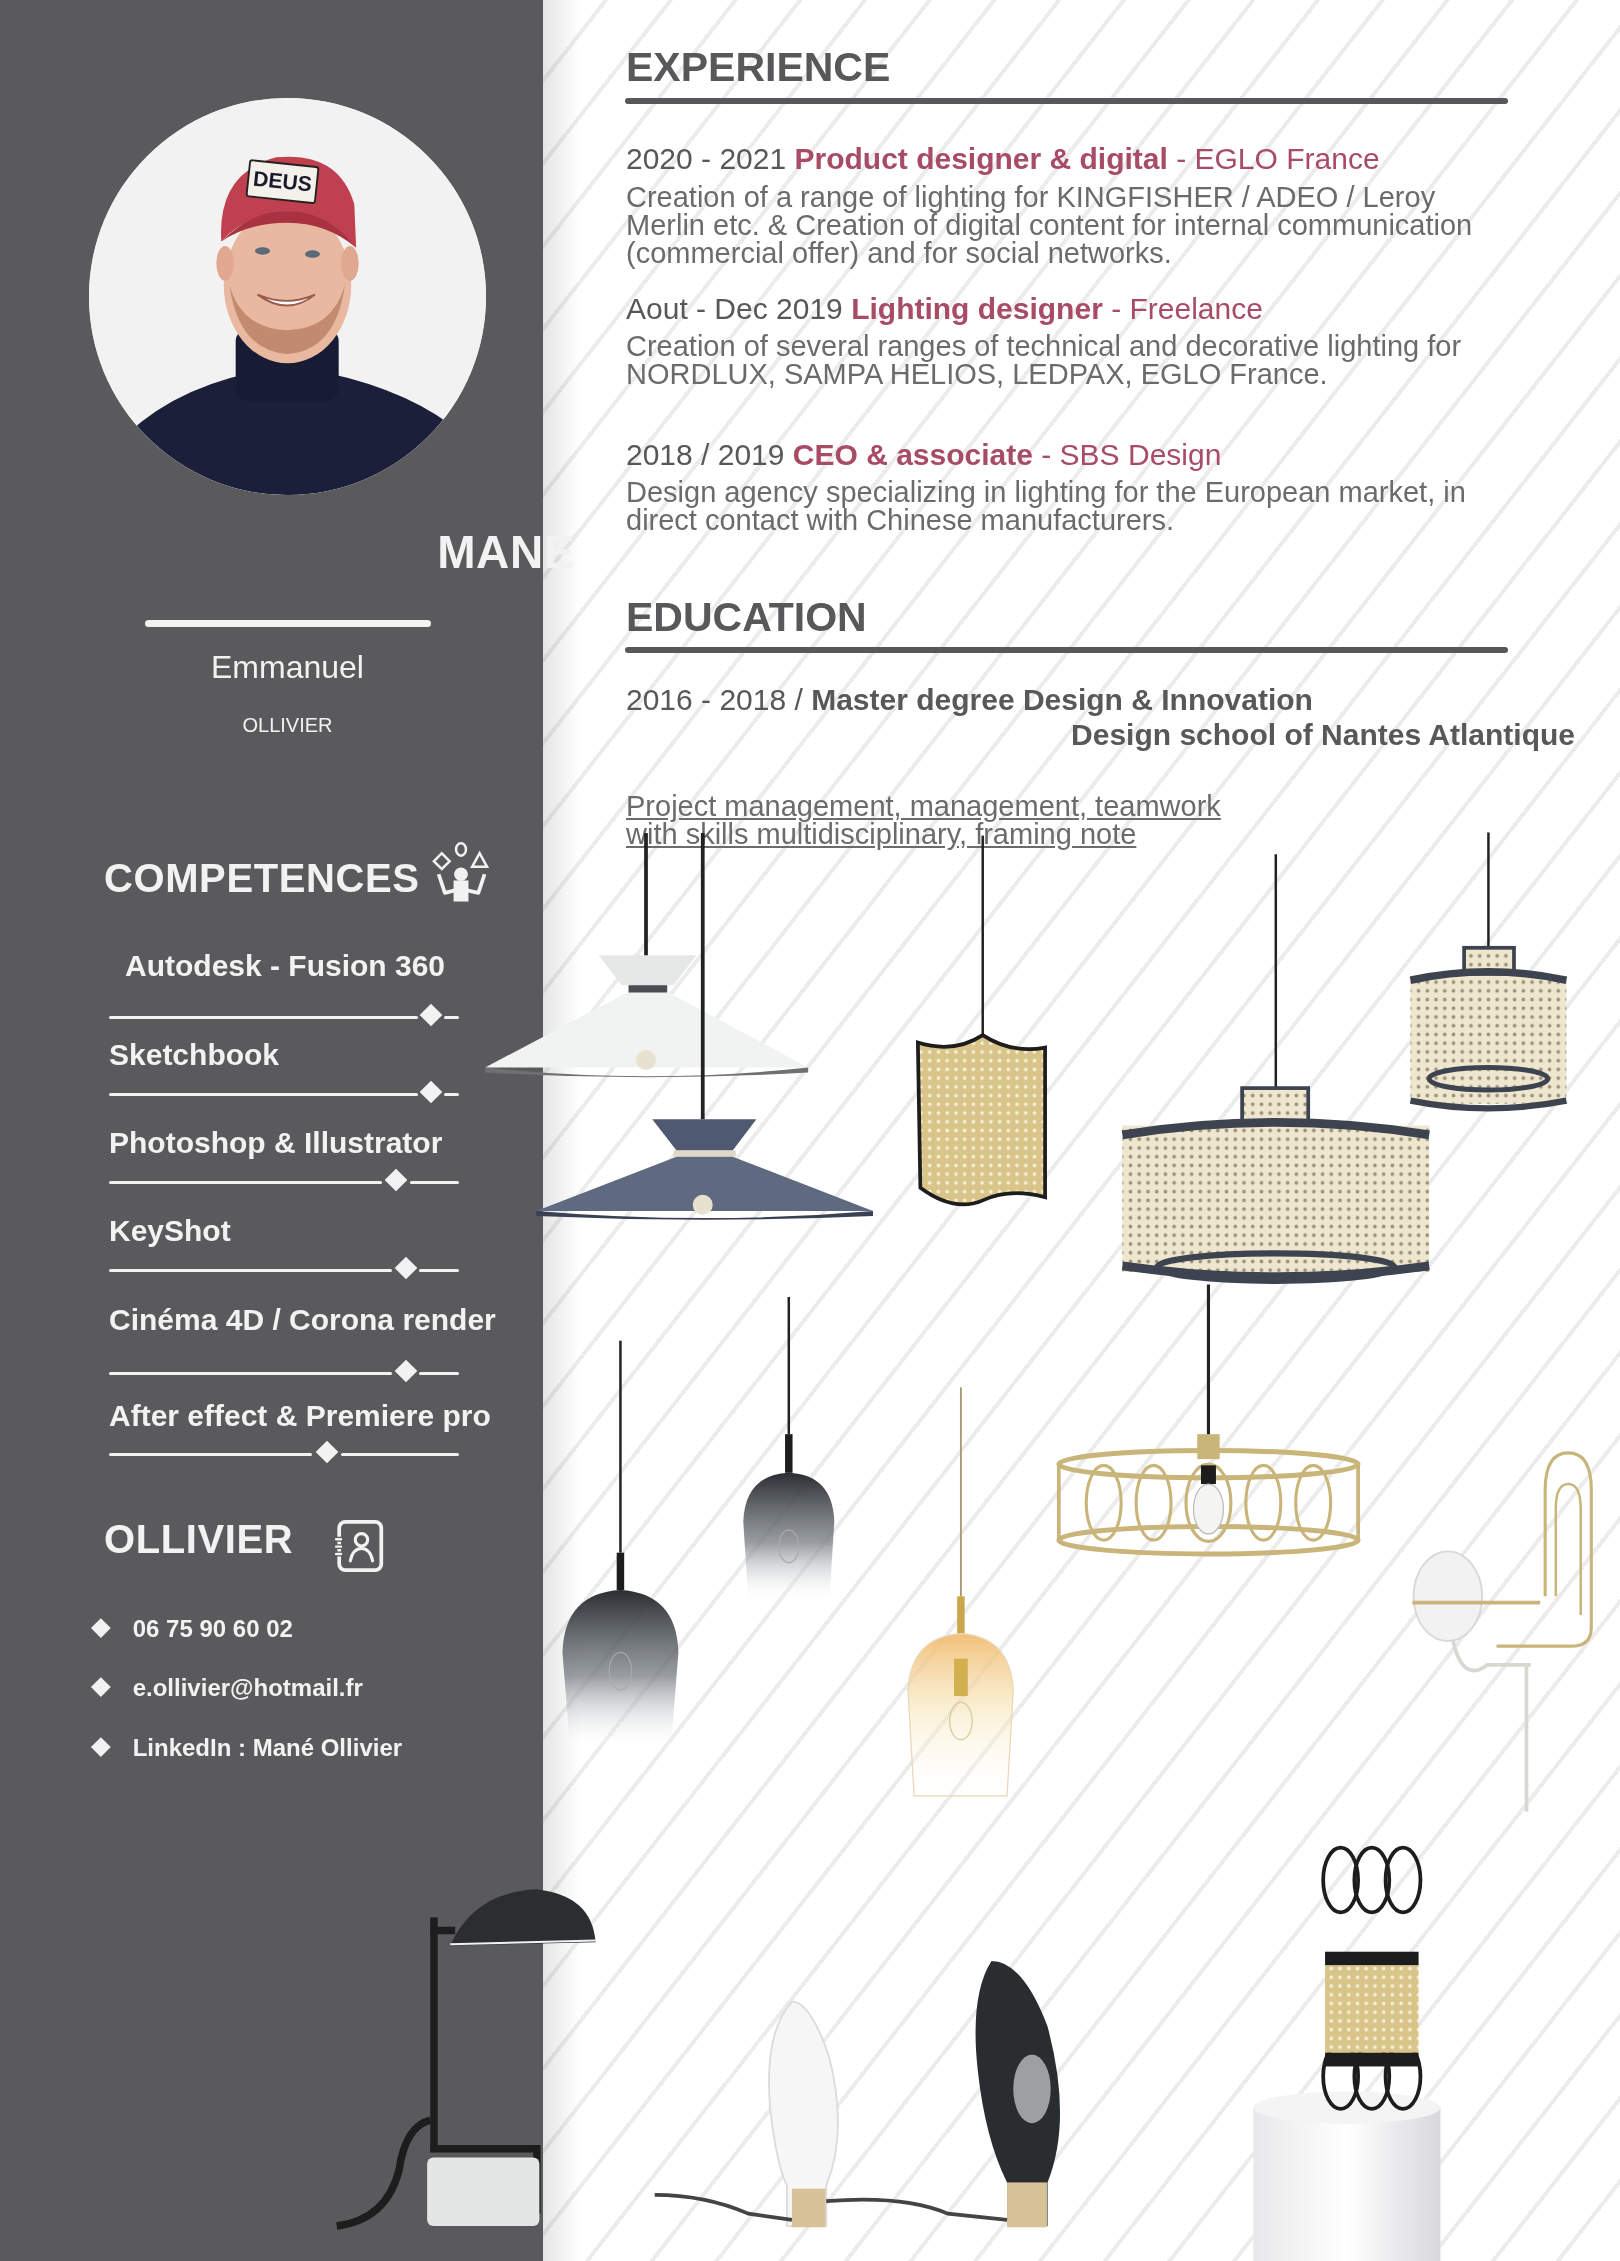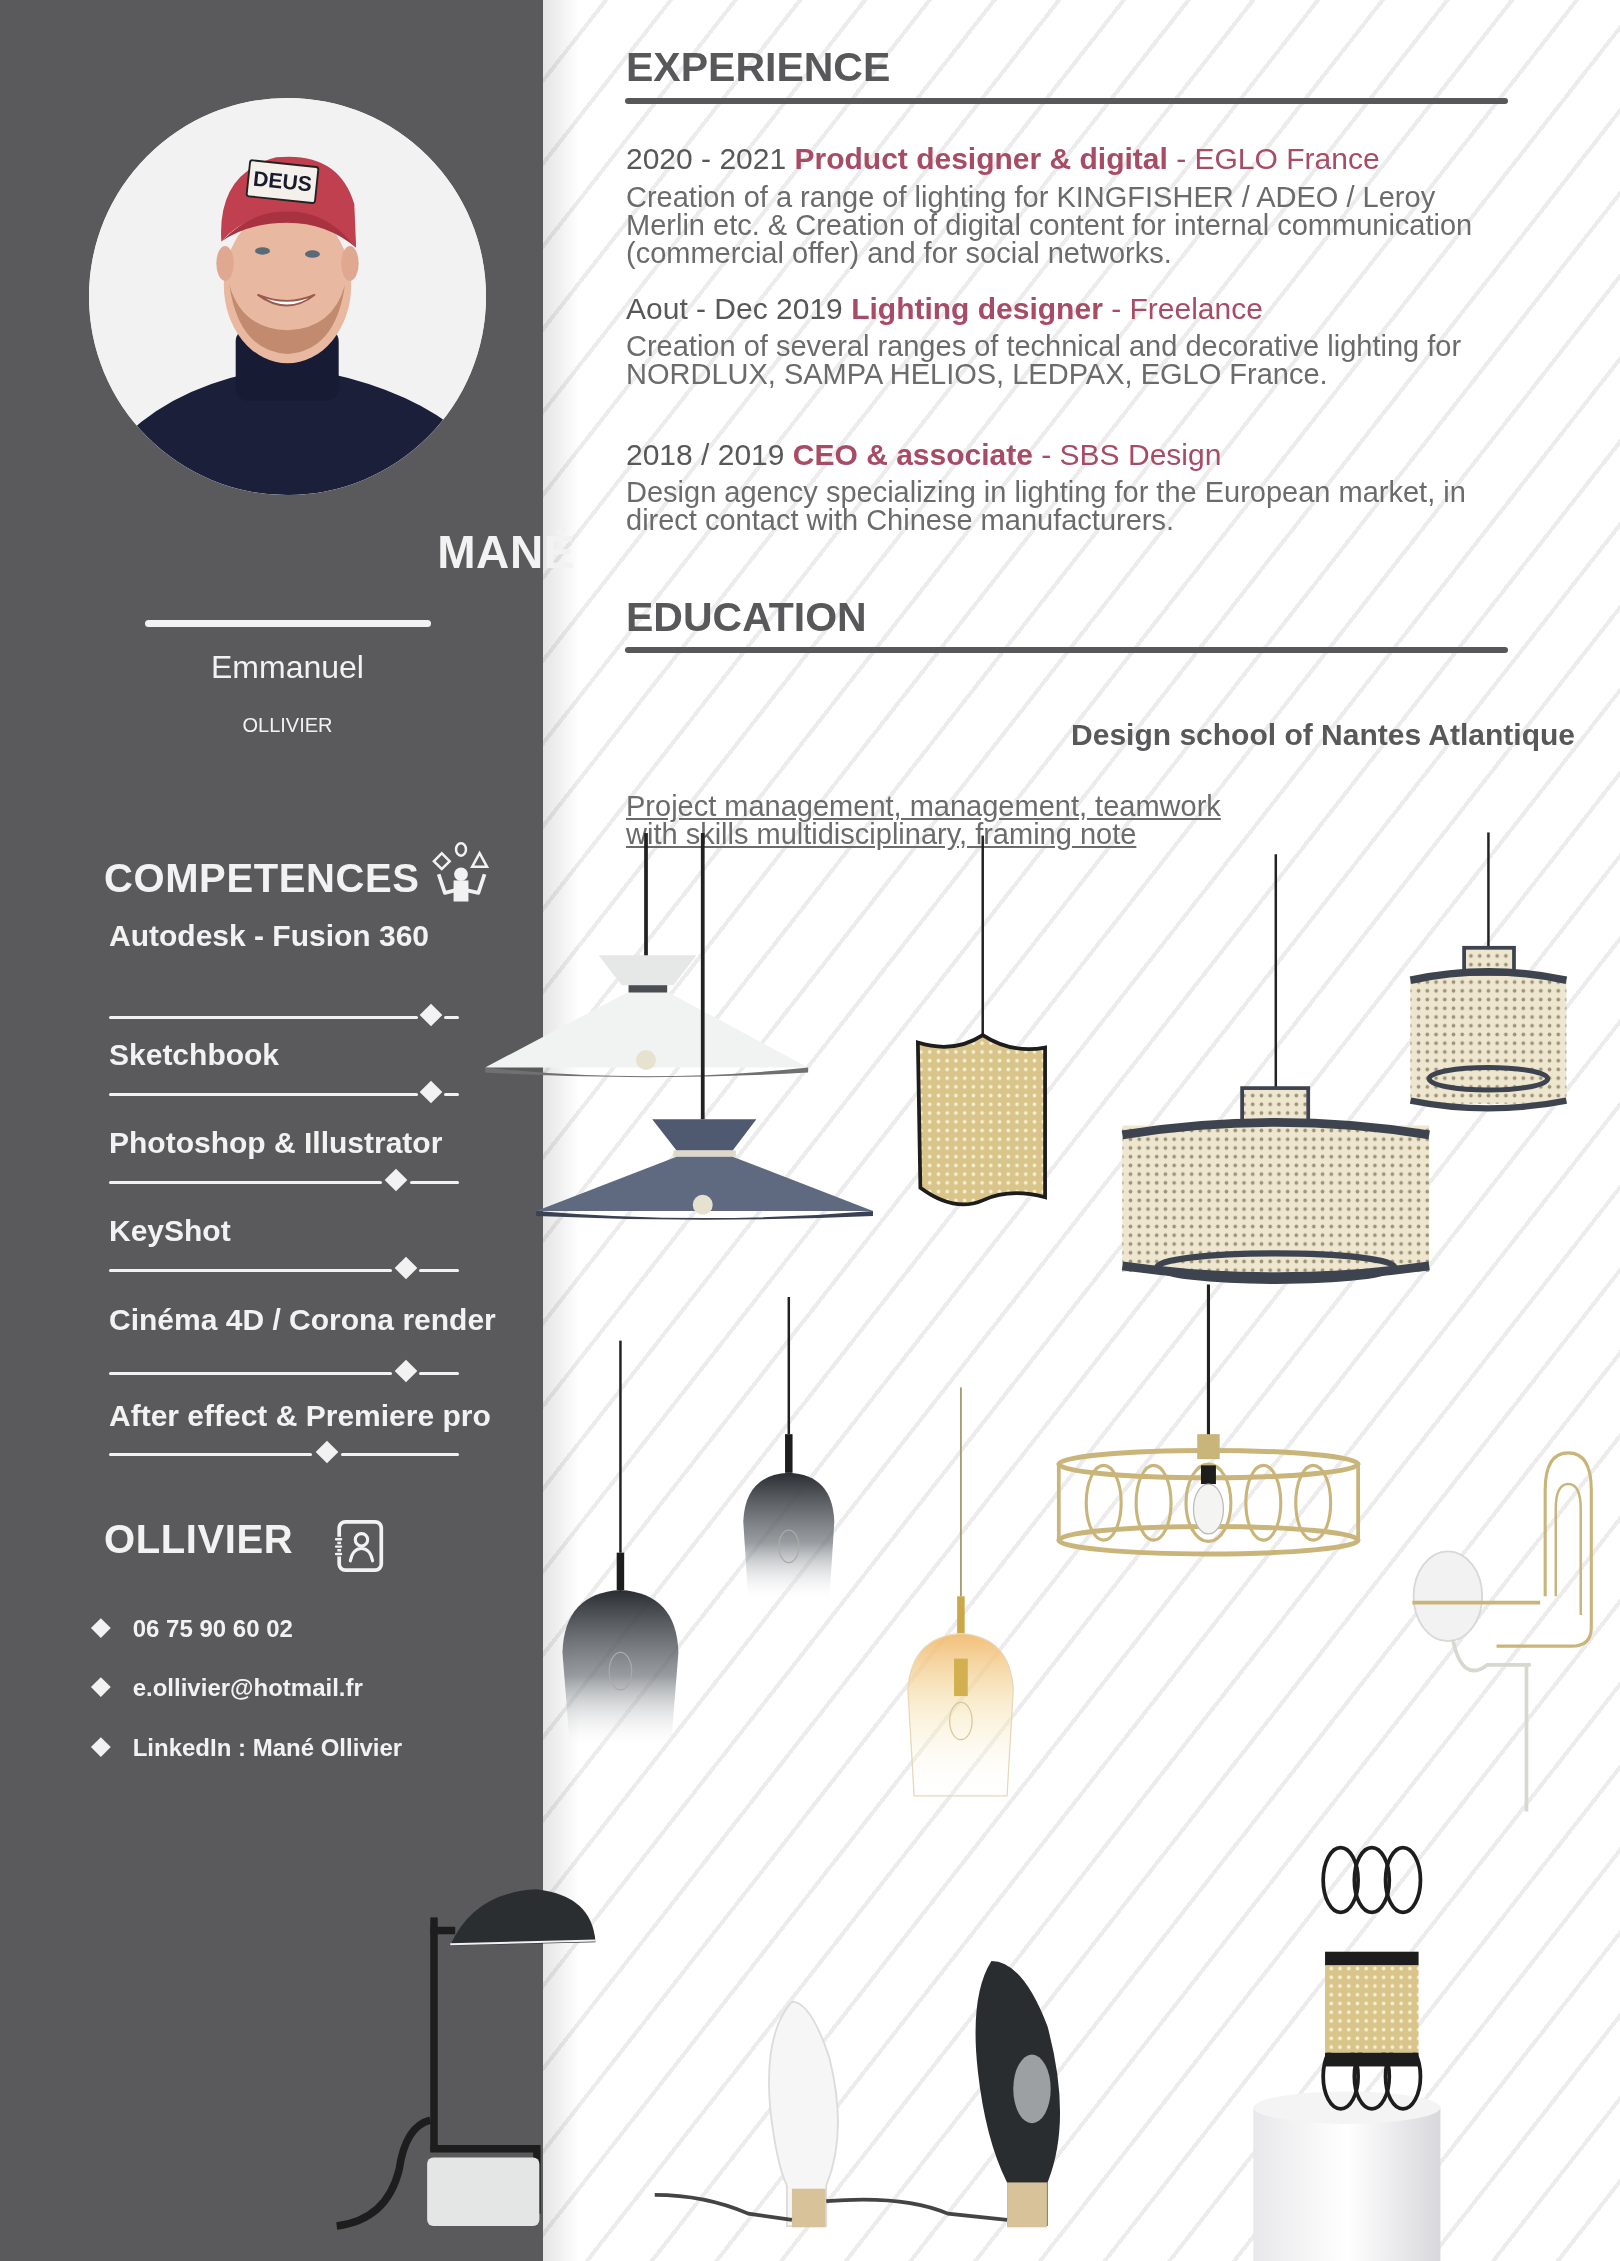--- a/index.html
+++ b/index.html
@@ -96,21 +96,21 @@
       <rect x="10" y="22" width="18" height="18" fill="none" stroke="#f2f2f2" stroke-width="4" transform="rotate(45 19 31)"></rect>
       <ellipse cx="50" cy="12" rx="8" ry="10" fill="none" stroke="#f2f2f2" stroke-width="4"></ellipse>
       <polygon points="80,18 92,40 68,40" fill="none" stroke="#f2f2f2" stroke-width="4"></polygon>
       <circle cx="50" cy="52" r="11" fill="#f2f2f2"></circle>
       <rect x="38" y="62" width="24" height="34" fill="#f2f2f2"></rect>
       <path d="M14 52 L24 82 L40 78" fill="none" stroke="#f2f2f2" stroke-width="6" stroke-linejoin="round"></path>
       <path d="M88 52 L78 82 L60 78" fill="none" stroke="#f2f2f2" stroke-width="6" stroke-linejoin="round"></path>
     </svg>
   </div>
 
-  <div class="skill-label" style="top:919px;">Autodesk - Fusion 360</div>
+  <div class="skill-label" style="top:949px;margin-left:16px;">Autodesk - Fusion 360</div>
   <div class="skill-bar" style="top:1005px;">
     <div class="line-a" style="width:309px;"></div>
     <div class="knob" style="left:314px;"></div>
     <div class="line-b" style="width:15px;"></div>
   </div>
 
   <div class="skill-label" style="top:1038px;">Sketchbook</div>
   <div class="skill-bar" style="top:1082px;">
     <div class="line-a" style="width:309px;"></div>
     <div class="knob" style="left:314px;"></div>
@@ -184,20 +184,23 @@
 
   <div class="entry-title" style="top:438px;">
     <span class="date">2018 / 2019</span>
     <span class="role">CEO &amp; associate</span><span class="company"> - SBS Design</span>
   </div>
   <div class="entry-body" style="top:478px;">Design agency specializing in lighting for the European market, in direct contact with Chinese manufacturers.</div>
 
   <div class="sec-heading" style="top:594px;">EDUCATION</div>
   <div class="sec-rule" style="top:647px;"></div>
 
+  <div class="edu-title" style="top:683px;">
+    <span class="date">2016 - 2018 /</span><span> Master degree Design &amp; Innovation</span>
+  </div>
   <div class="edu-school" style="top:718px;">Design school of Nantes Atlantique</div>
   <div class="entry-body" style="top:792px; width:624px;text-decoration:underline;">Project management, management, teamwork with skills multidisciplinary, framing note</div>
 
   <div class="gallery">
     <svg width="1620" height="2261" viewBox="0 0 2598 3626">
       <defs>
         <linearGradient id="smoke" x1="0" y1="0" x2="0" y2="1">
           <stop offset="0" stop-color="#2a2e33"></stop>
           <stop offset="0.55" stop-color="#6c7278" stop-opacity="0.7"></stop>
           <stop offset="1" stop-color="#ffffff" stop-opacity="0.1"></stop>

